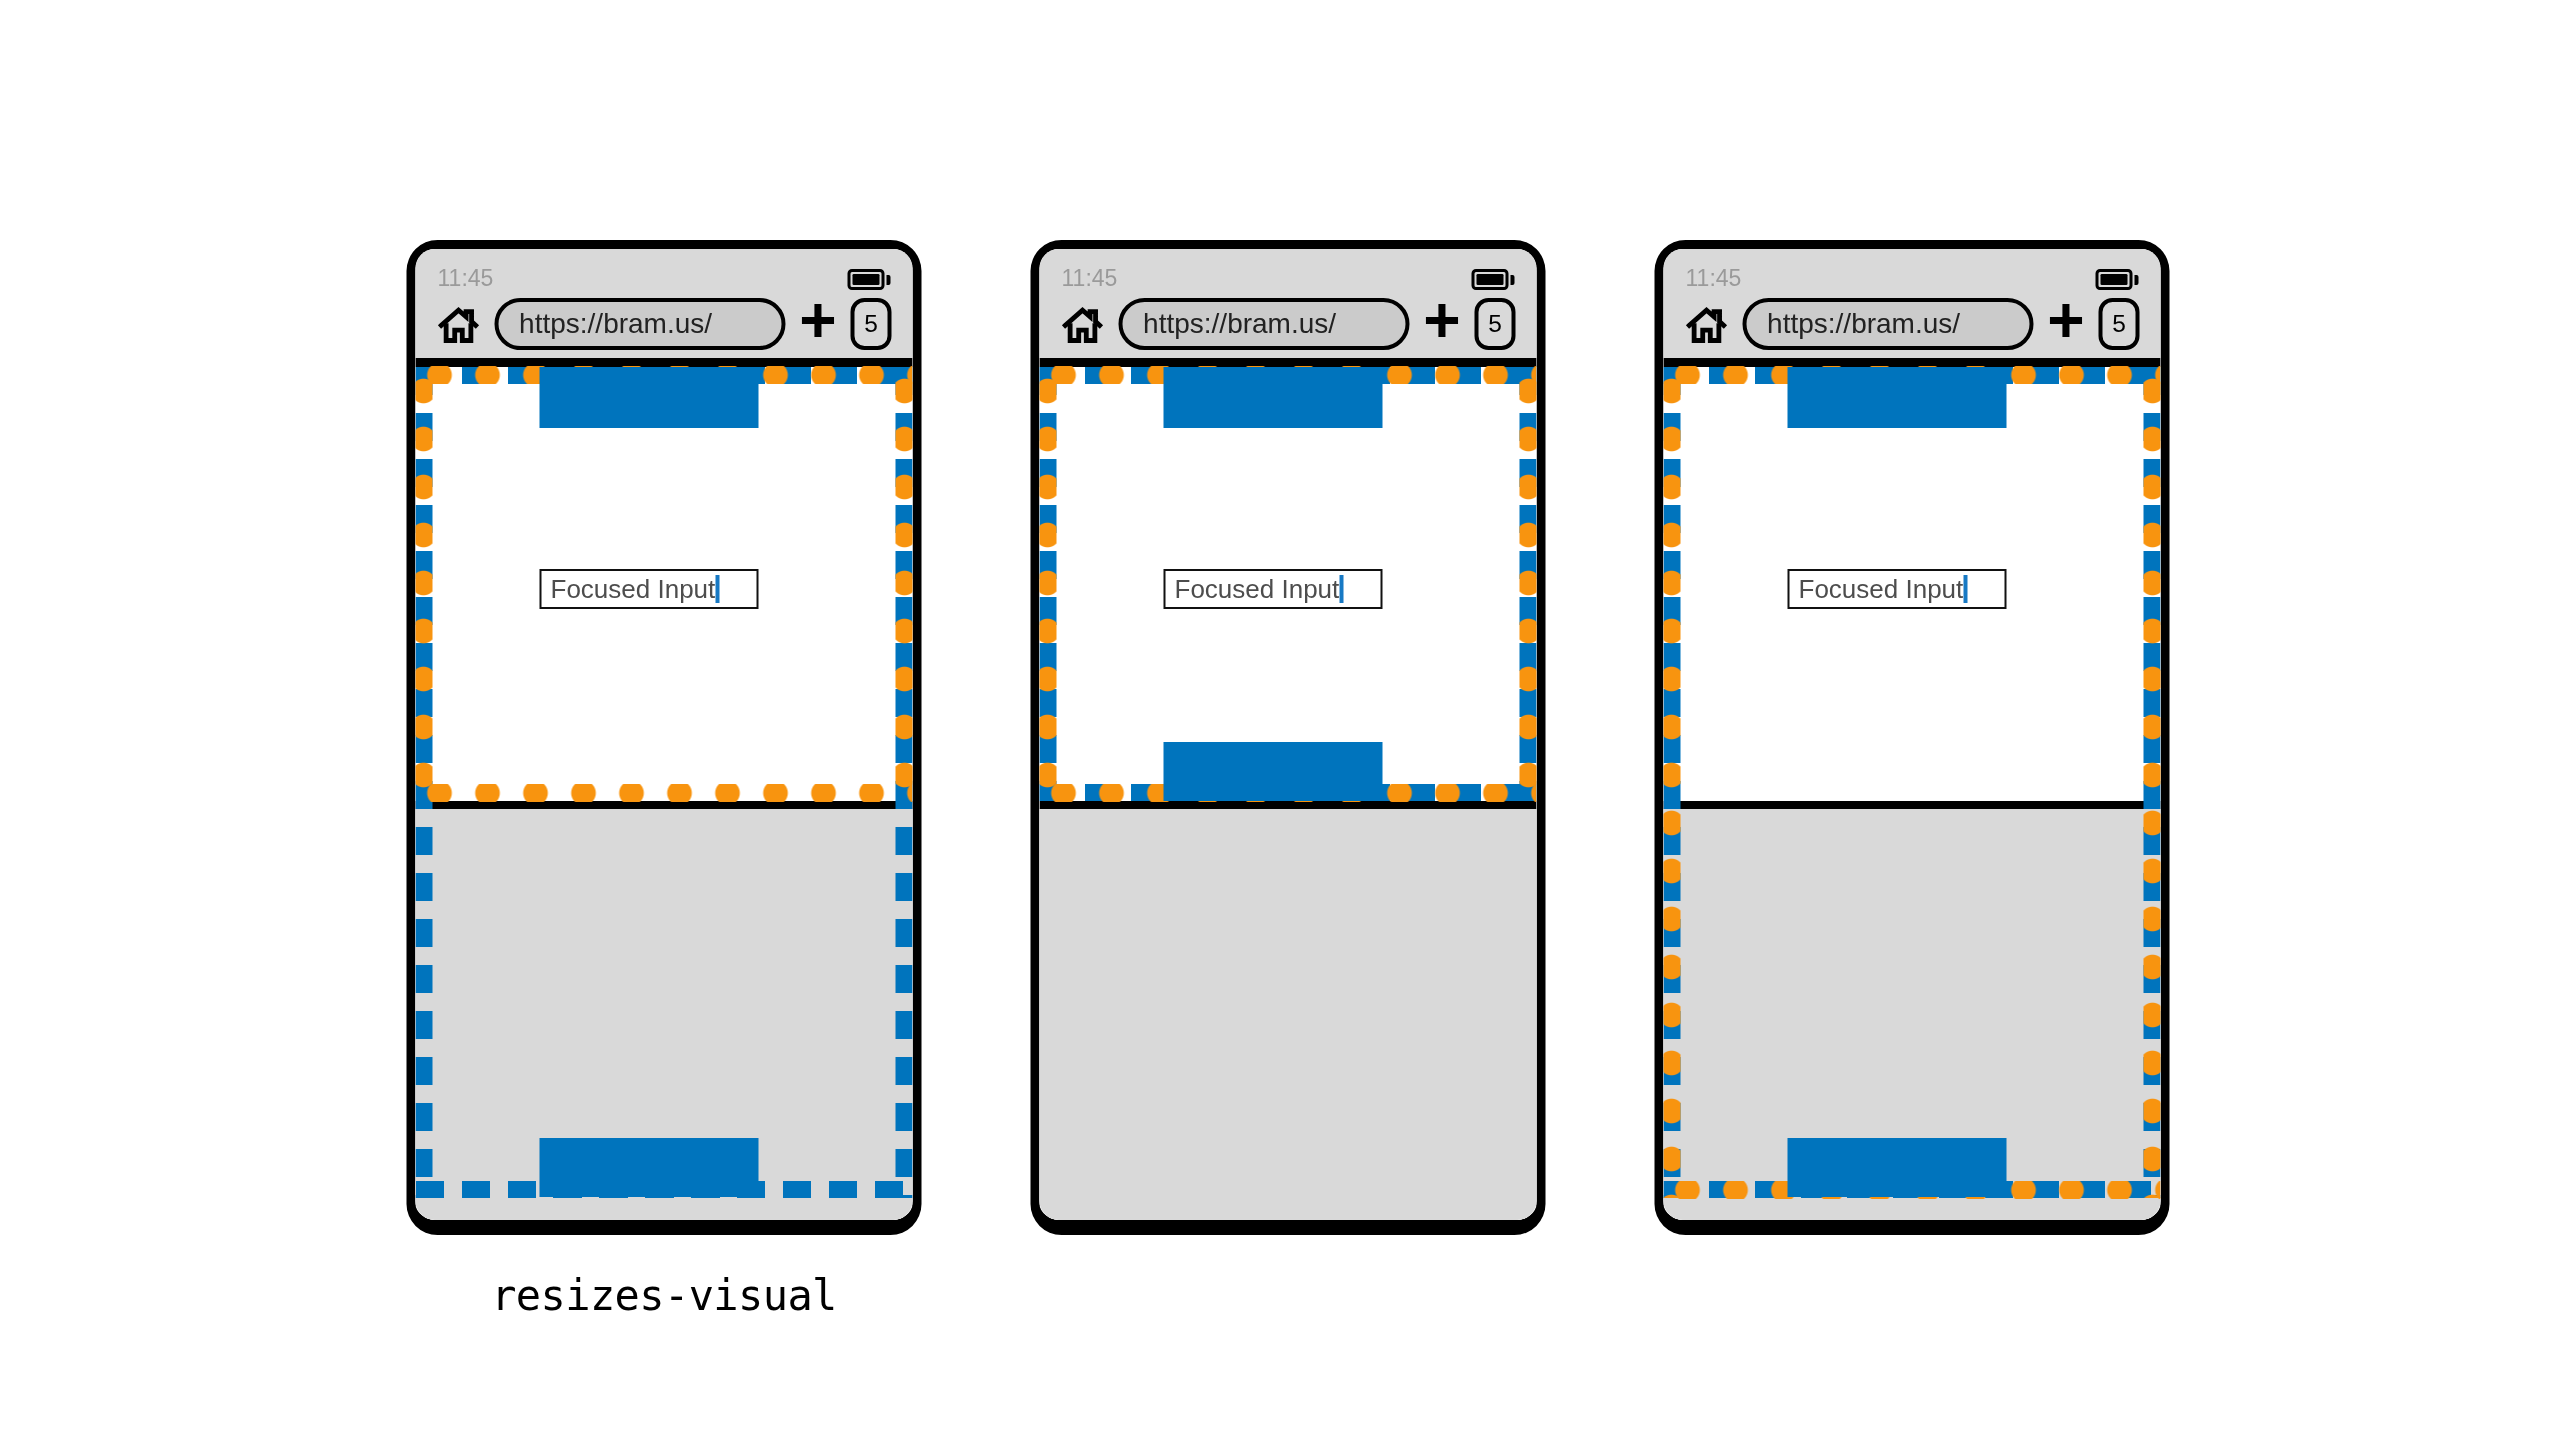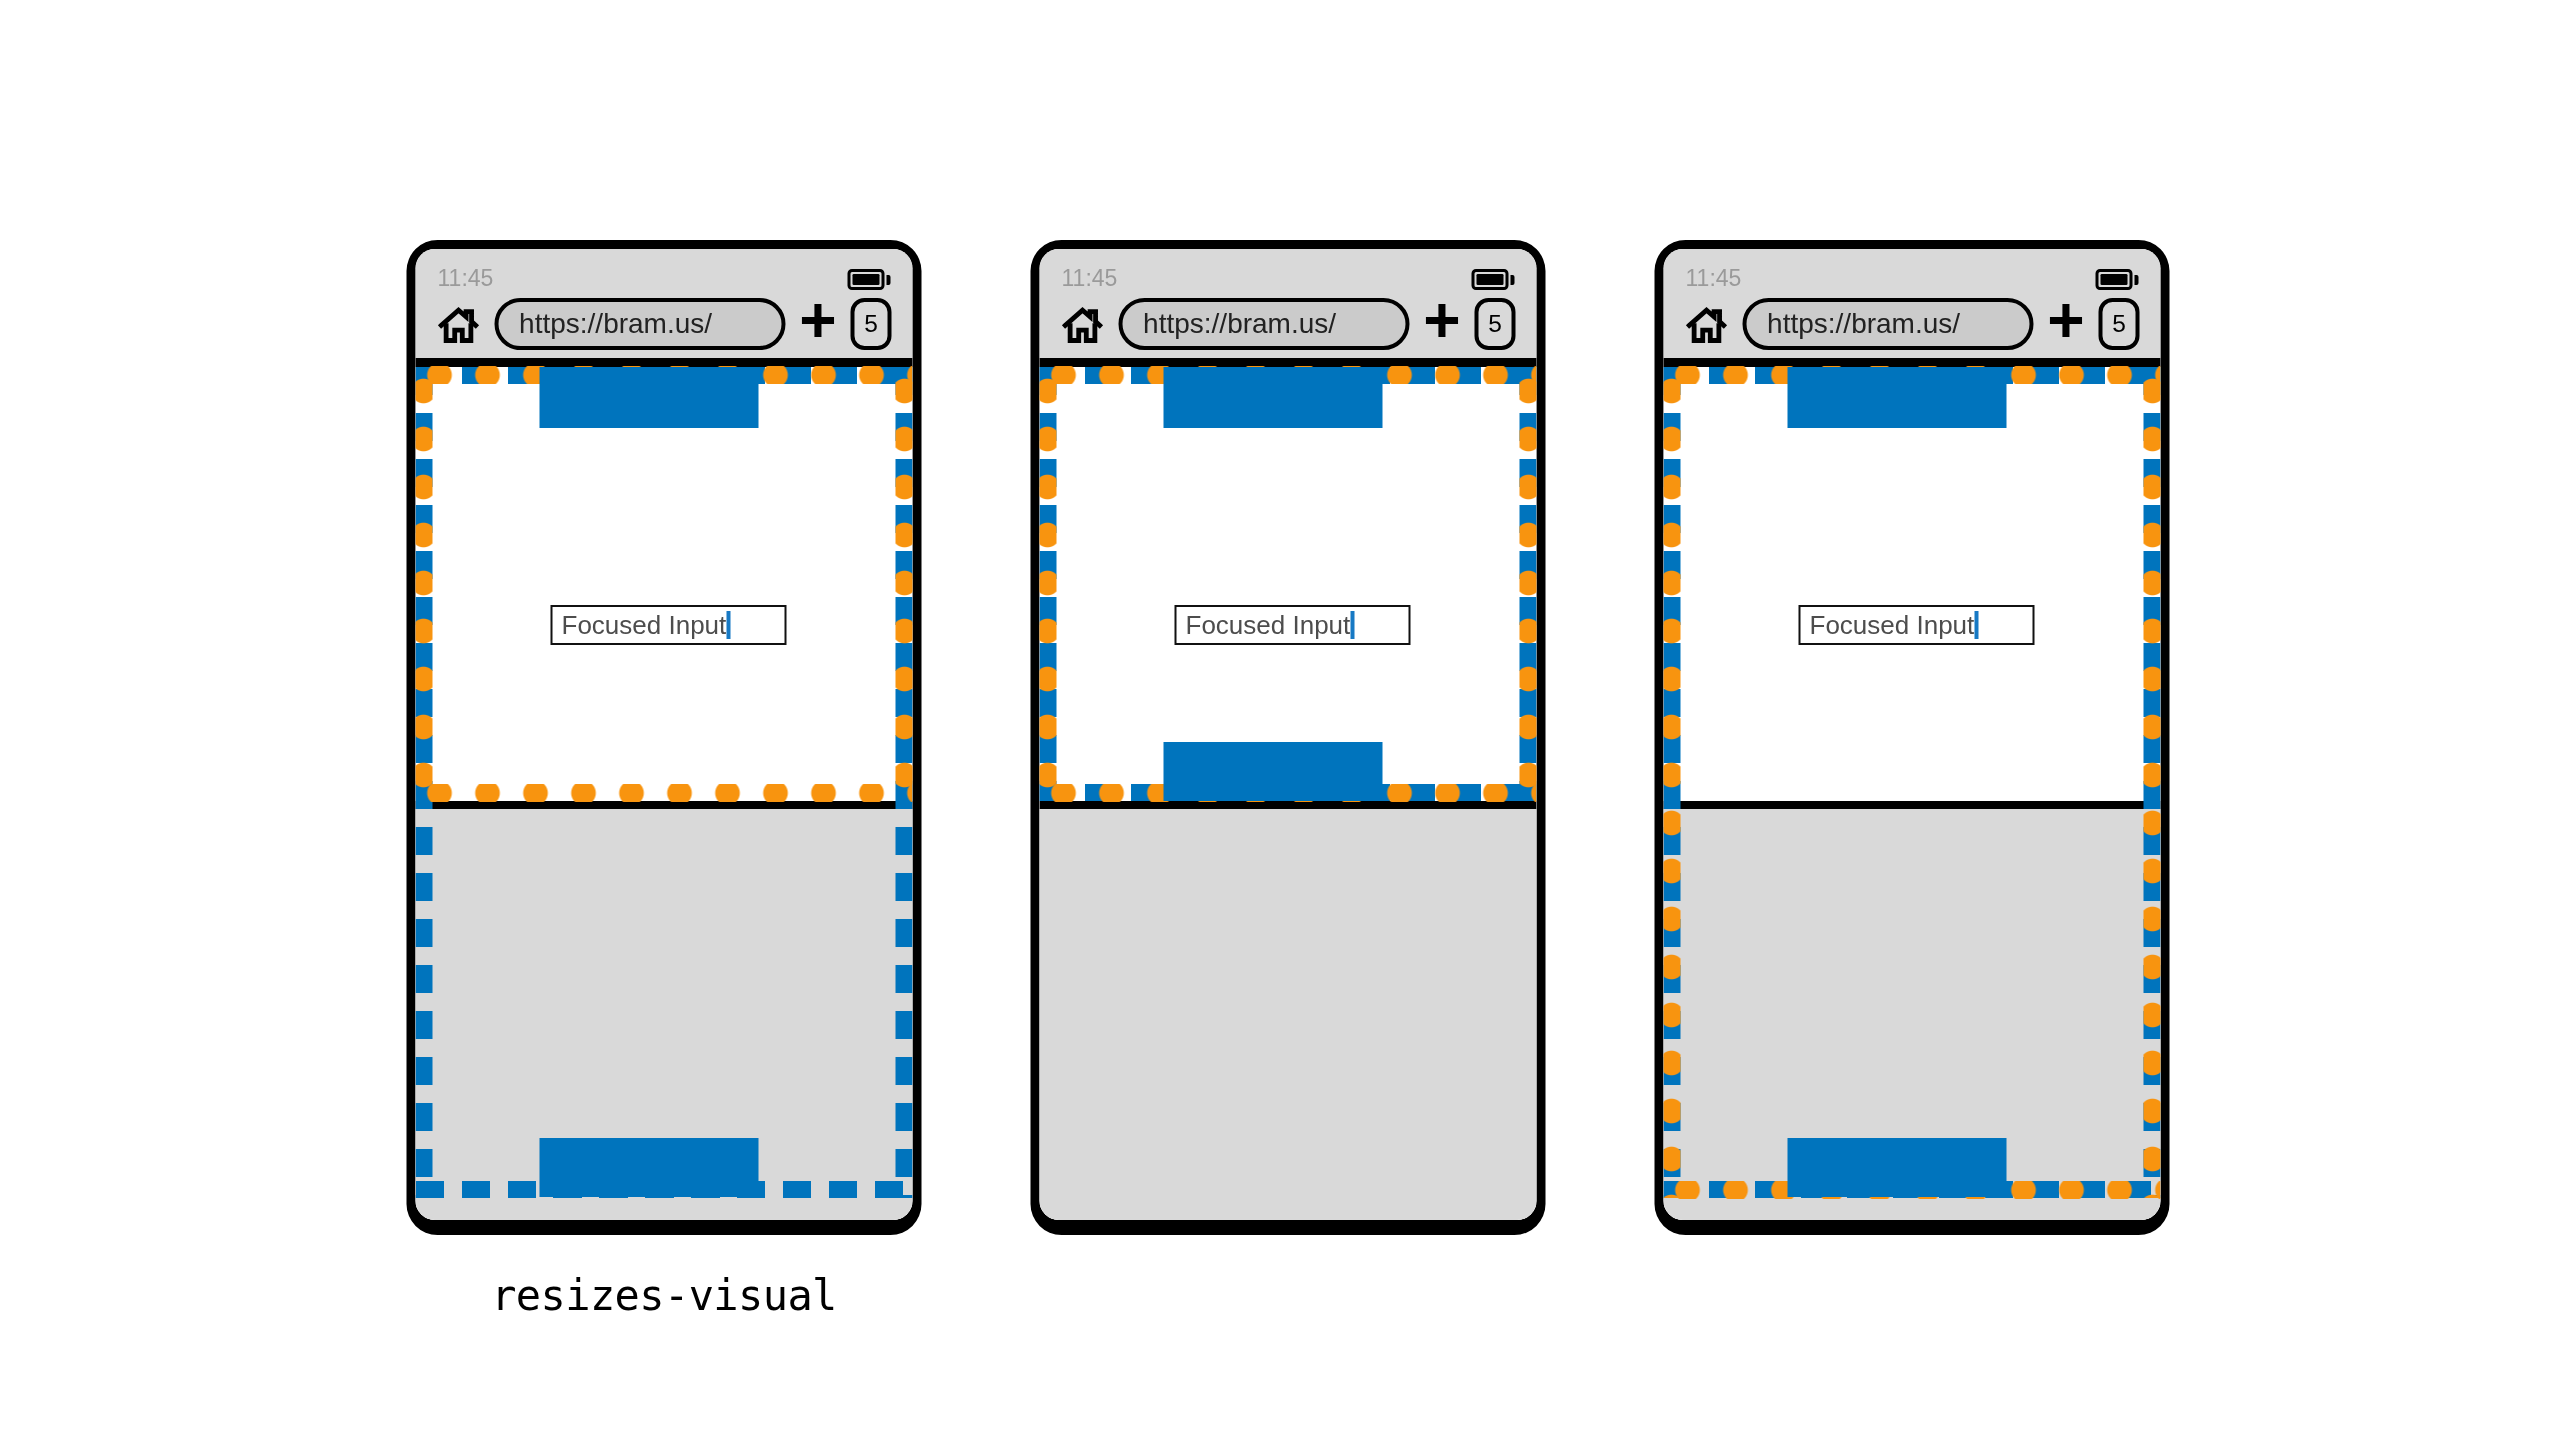--- a/index.html
+++ b/index.html
@@ -20,21 +20,21 @@
     font-family:"Liberation Sans",sans-serif;
   }
   .row{
     position:absolute;top:240px;left:50%;transform:translateX(-50%);
     display:flex;gap:109px;
   }
   .col{display:flex;flex-direction:column;align-items:center;}
   .phone{
     box-sizing:border-box;width:515px;height:995px;
     border:9px solid var(--frame);border-bottom-width:15.5px;
-    border-radius:31px;background:#000000;position:relative;
+    border-radius:31px;background:#e5e5e5;position:relative;
   }
   .screen{position:absolute;inset:0;border-radius:19.3px;overflow:hidden;background:#fff;}
   
   .toolbar{height:109px;background:var(--toolbar);position:relative;}
   .statusbar{height:41px;display:flex;align-items:flex-end;padding:0 22px;box-sizing:border-box;}
   .time{font-size:23px;color:var(--status);line-height:1;}
   .battery{margin-left:auto;display:flex;align-items:center;}
   .battery-body{position:relative;width:37px;height:20.6px;border:3.2px solid #000;border-radius:4.5px;box-sizing:border-box;}
   .battery-fill{position:absolute;inset:1.9px;background:#000;border-radius:1.3px;}
   .battery-nub{width:4.5px;height:10.3px;background:#000;border-radius:0 1.9px 1.9px 0;margin-left:1.3px;}
@@ -73,22 +73,22 @@
   .dot-top{top:-1.3px;} .dot-bottom{bottom:-1.3px;}
   .dot-left,.dot-right{top:0;bottom:0;width:18px;
     background-image:radial-gradient(circle,var(--orange) 0 46%,transparent 50%);
     background-size:18px 48px;background-repeat:repeat-y;}
   .dot-left{left:-0.6px;} .dot-right{right:-0.6px;}
   .header-block{position:absolute;top:0;left:124px;width:219px;height:61px;background:var(--blue);z-index:6;}
   .footer-block{position:absolute;left:124px;width:219px;height:59px;background:var(--blue);z-index:6;}
   .footer-block.above-keyboard{top:375px;}
   .footer-block.at-page-bottom{top:771px;}
   .input{
-    position:absolute;top:202px;left:135px;width:236px;height:40px;box-sizing:border-box;
-    background:#fff;border:2.6px solid #111;z-index:7;display:flex;align-items:center;padding:0 9px;margin-top:36px;
+    position:absolute;top:202px;left:124px;width:219px;height:40px;box-sizing:border-box;
+    background:#fff;border:2.6px solid #111;z-index:7;display:flex;align-items:center;padding:0 9px;
   }
   .input-text{font-size:26px;color:var(--inputtext);white-space:nowrap;}
   .caret{width:3.2px;height:28px;background:var(--caret);margin-left:0.6px;flex:0 0 auto;}
   
   .label{
     margin-top:36px;font-family:"DejaVu Sans Mono",monospace;
     font-size:42px;color:#000;letter-spacing:-0.6px;white-space:nowrap;
   }
 </style>
 </head>

